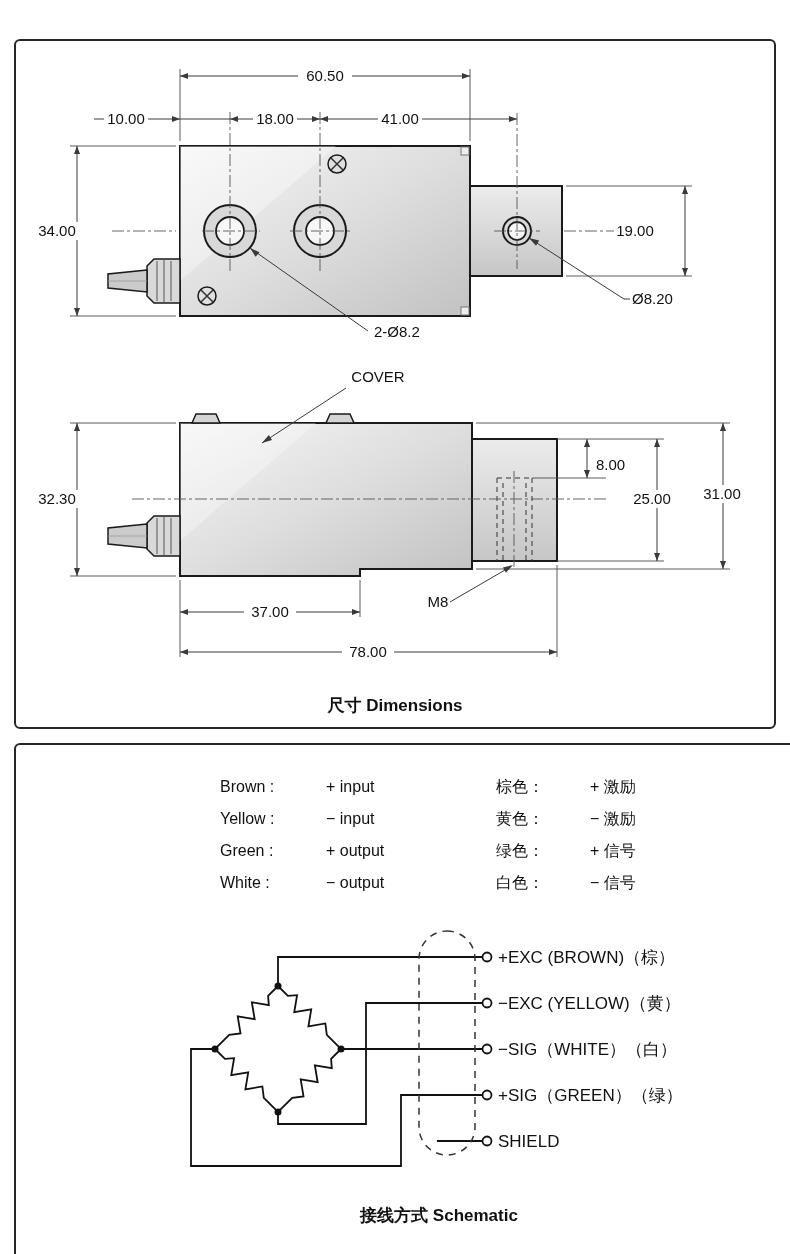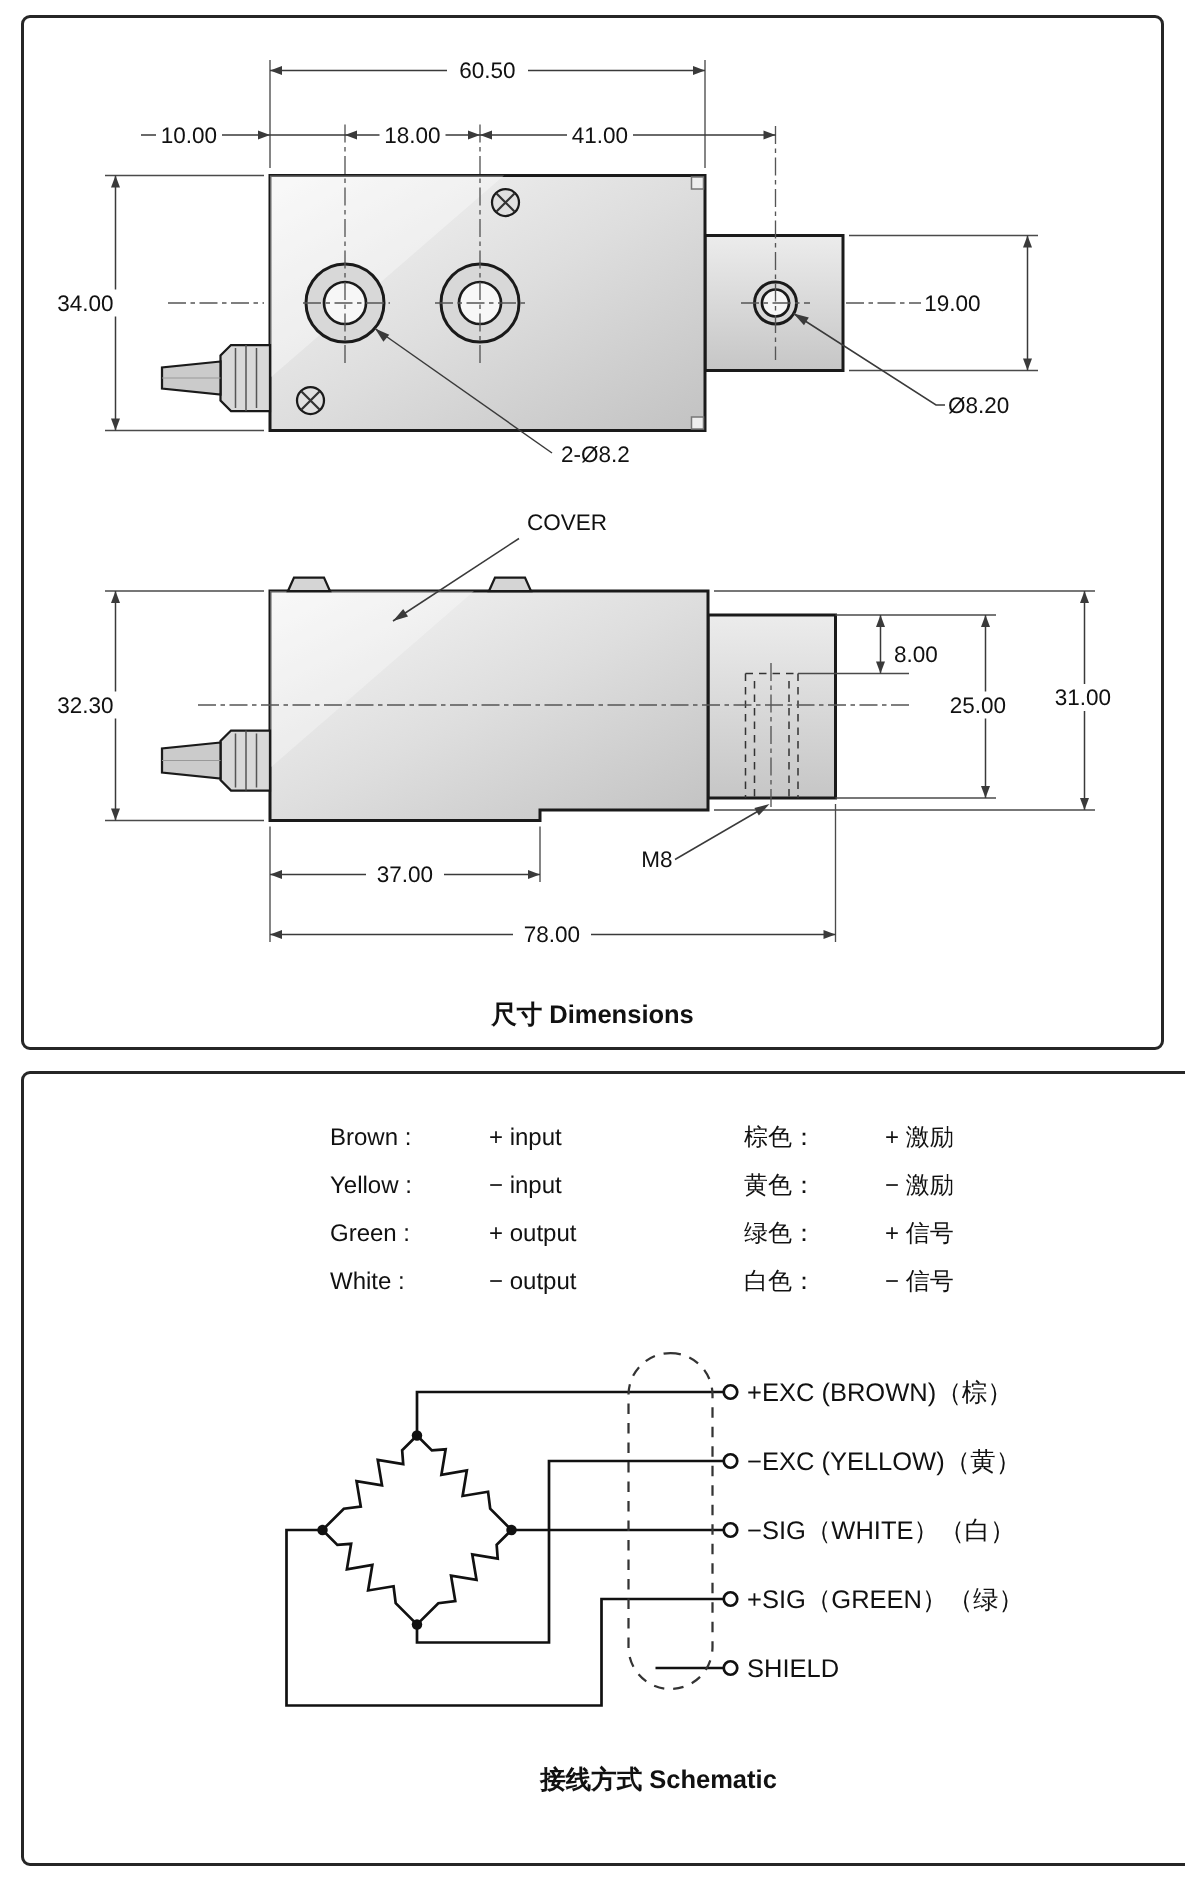--- a/index.html
+++ b/index.html
@@ -1,17 +1,17 @@
 <!DOCTYPE html>
 <html><head>
 <meta charset="utf-8">
 <style>
   html,body{margin:0;padding:0;background:#ffffff;}
   body{width:790px;height:1254px;position:relative;font-family:"Liberation Sans",sans-serif;}
-  .panel{position:absolute;left:14px;width:758px;border:2px solid #262626;border-radius:6px;background:#fff;overflow:hidden;}
+  .panel{position:absolute;left:14px;width:758px;border:2px solid #262626;border-radius:6px;background:#fff;overflow:hidden;margin-top:29px;}
   .panel-1{top:10px;height:686px;}
   .panel-2{top:714px;height:526px;padding-left:44px;}
   svg{display:block;}
   .dim{stroke:#3a3a3a;stroke-width:1;fill:none}
   .ext{stroke:#4a4a4a;stroke-width:.9;fill:none}
   .cl{stroke:#555;stroke-width:.9;fill:none;stroke-dasharray:12 3 3 3}
   .dash{stroke:#333;stroke-width:1;fill:none;stroke-dasharray:5 4}
   .part{stroke:#1a1a1a;stroke-width:2}
   .part2{stroke:#1a1a1a;stroke-width:1.5}
   .ah{fill:#3a3a3a;stroke:none}

